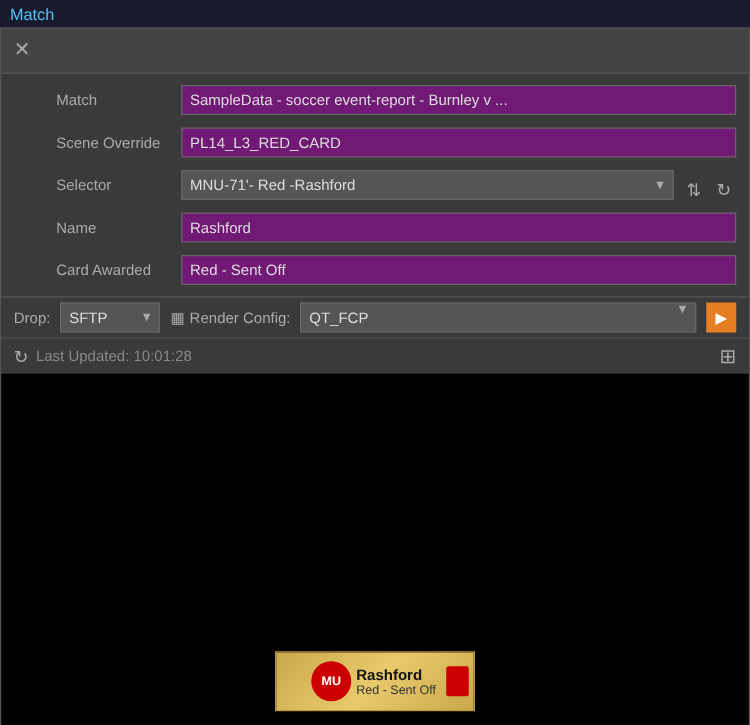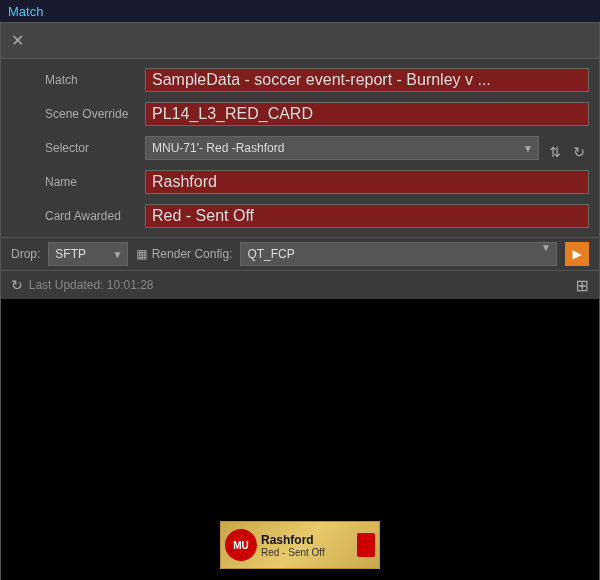--- a/index.html
+++ b/index.html
@@ -67,25 +67,25 @@
       min-height: 30px;
     }
     .form-label {
       color: #aaa;
       width: 100px;
       font-size: 12px;
       flex-shrink: 0;
       margin-left: 34px;
     }
     .form-input {
-      background: #7f1d1d;
+      background: #701a75;
       border: 1px solid #666;
       color: #ddd;
       padding: 3px 6px;
-      font-size: 16px;
+      font-size: 12px;
       flex: 1;
       height: 24px;
       outline: none;
     }
     .selector-row {
       display: flex;
       align-items: flex-end;
       flex: 1;
     }
     .form-select {
@@ -262,20 +262,21 @@
     
     #card-overlay {
       position: relative;
       width: 160px;
       height: 48px;
       background: linear-gradient(135deg, #c8a84b 0%, #e8c96b 50%, #c8a84b 100%);
       border: 1px solid #b8943b;
       display: flex;
       align-items: center;
       overflow: hidden;
+      padding-left: 24px;
     }
     #card-logo {
       width: 32px;
       height: 32px;
       background: #cc0000;
       border-radius: 50%;
       margin-left: 4px;
       flex-shrink: 0;
       display: flex;
       align-items: center;

